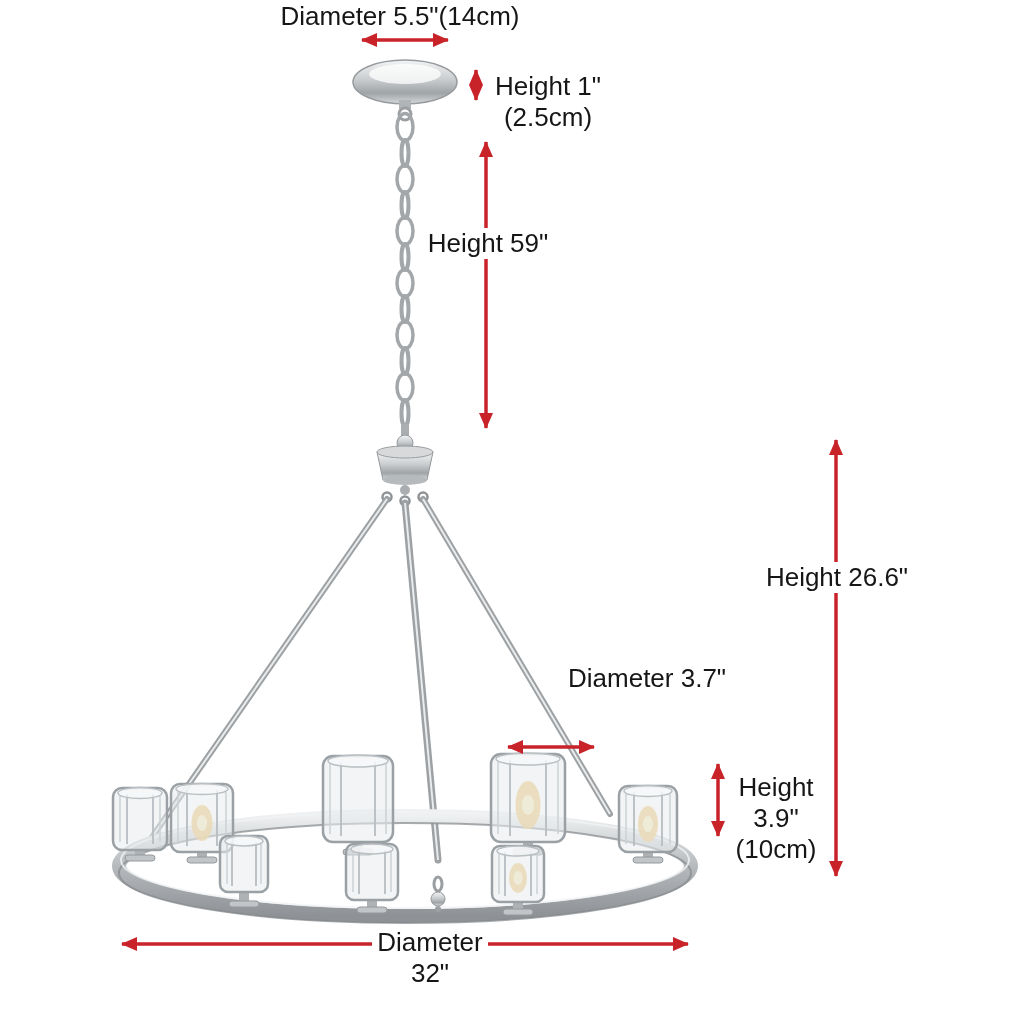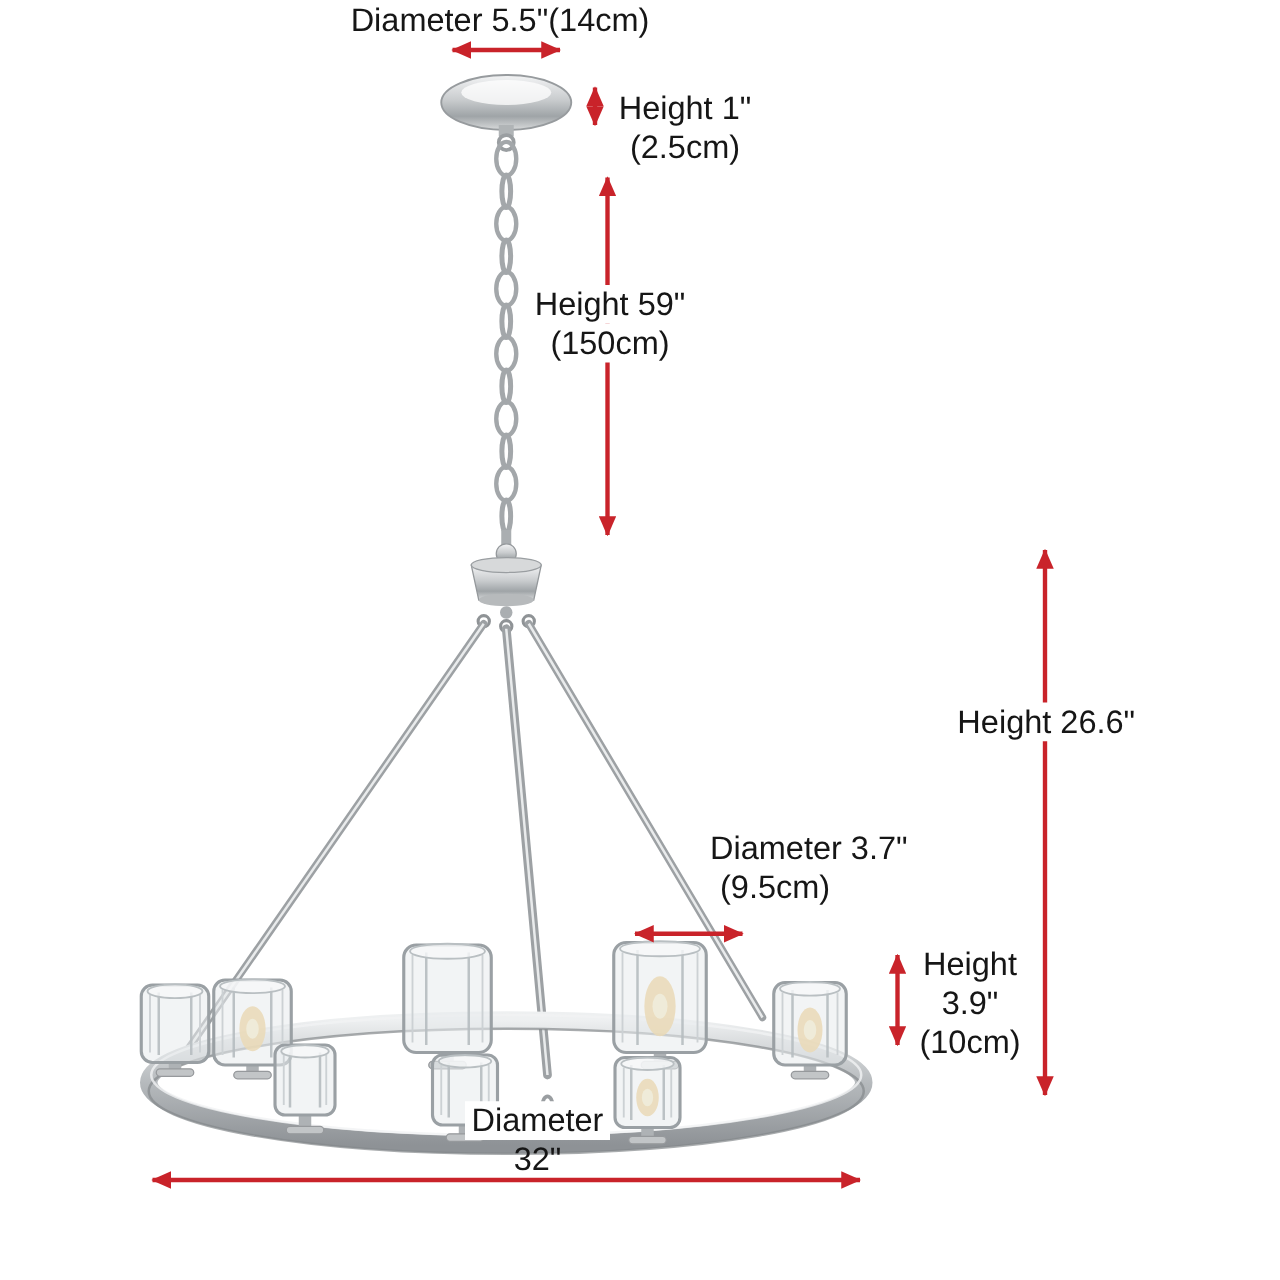--- a/index.html
+++ b/index.html
@@ -193,36 +193,34 @@
     <div>Diameter 5.5"(14cm)</div>
   </div>
 
   <div class="dim c" style="left:488px;top:71px;width:120px">
     <div>Height 1"</div>
     <div>(2.5cm)</div>
   </div>
 
   <div class="dim c" style="left:404px;top:228px;width:168px">
     <div><span class="bgw">Height 59"</span></div>
-    <div><span class="bgw">(150cm)</span></div>
   </div>
 
   <div class="dim c" style="left:744px;top:562px;width:186px">
     <div><span class="bgw">Height 26.6"</span></div>
   </div>
 
   <div class="dim" style="left:568px;top:663px">
     <div>Diameter 3.7"</div>
-    <div class="indent">(9.5cm)</div>
-  </div>
-
-  <div class="dim c" style="left:720px;top:756px;width:112px">
+  </div>
+
+  <div class="dim c" style="left:720px;top:772px;width:112px">
     <div>Height</div>
     <div>3.9"</div>
     <div>(10cm)</div>
   </div>
 
-  <div class="dim c" style="left:330px;top:881px;width:200px">
+  <div class="dim c" style="left:330px;top:927px;width:200px">
     <div><span class="bgw">Diameter</span></div>
     <div>32"</div>
   </div>
 
 </div>
 
 </body></html>

